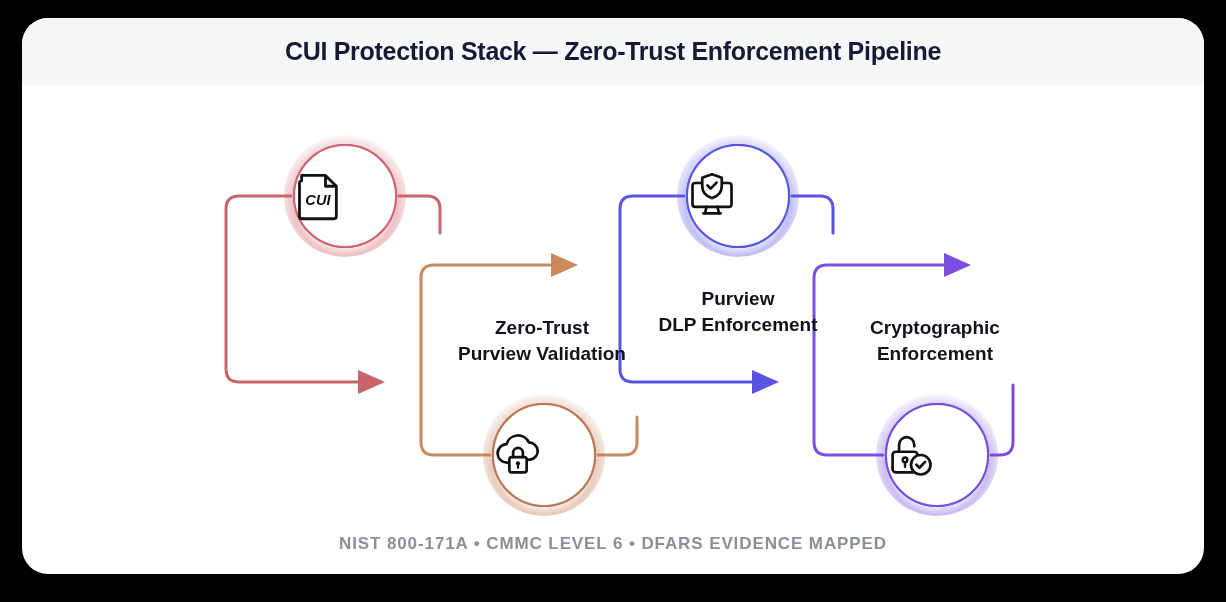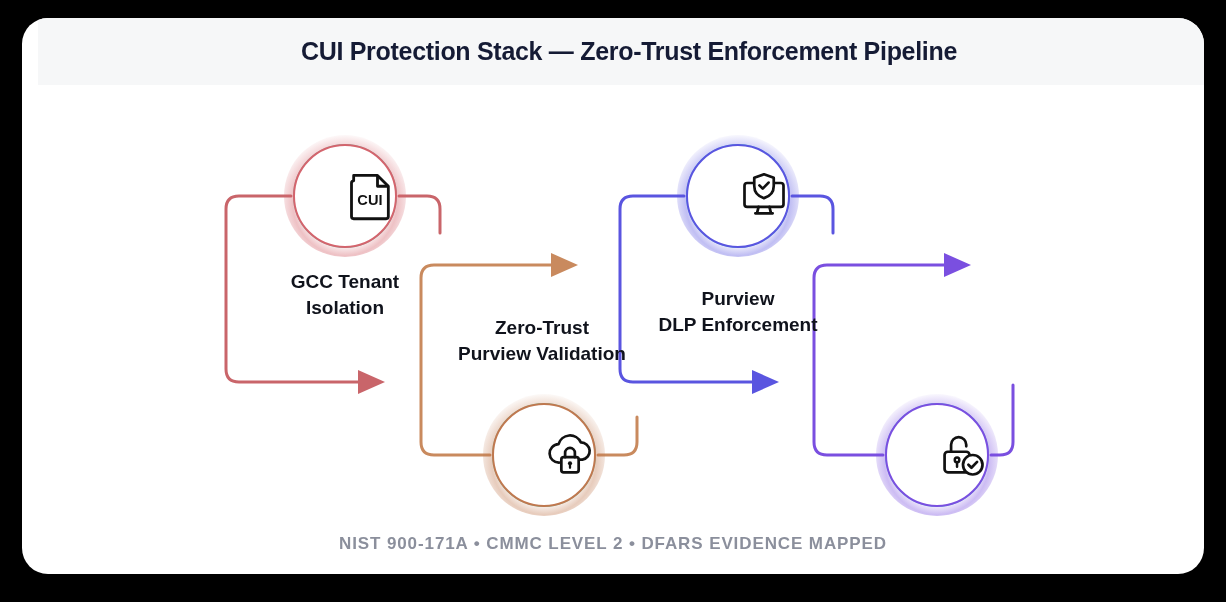--- a/index.html
+++ b/index.html
@@ -25,21 +25,21 @@
     top: 18px;
     width: 1182px;
     height: 556px;
     background: #ffffff;
     border-radius: 26px;
     overflow: hidden;
     box-shadow: 0 2px 10px rgba(0,0,0,0.35);
   }
   .card-header {
     position: absolute;
-    left: 16px; top: 0;
+    left: 0; top: 0;
     width: 1182px;
     height: 67px;
     background: #f6f7f8;
     display: flex;
     align-items: center;
     justify-content: center;
   }
   .card-title {
     font-size: 25px;
     font-weight: bold;
@@ -60,25 +60,26 @@
     width: 1182px;
     height: 489px;
   }
 
   
   .node {
     position: absolute;
     width: 104px;
     height: 104px;
     border-radius: 50%;
-    background: #5eead4;
+    background: #1d4ed8;
     display: flex;
     align-items: center;
-    justify-content: flex-end;
+    justify-content: flex-start;
     box-sizing: border-box;
+    font-style: italic;
   }
   .node .glow {
     position: absolute;
     left: -9px; top: -9px;
     width: 122px; height: 122px;
     border-radius: 50%;
     z-index: 0;
   }
   .node .ring {
     position: absolute;
@@ -193,22 +194,20 @@
 
       <div class="node node-1">
         <div class="glow"></div>
         <div class="ring"></div>
         <svg class="glyph" viewBox="0 0 48 48">
           <path d="M8 5 h22 l10 10 v28 a2 2 0 0 1 -2 2 h-30 a2 2 0 0 1 -2 -2 v-31 a2 2 0 0 1 2 -2 z" fill="#ffffff" stroke="#111111" stroke-width="2.6" stroke-linejoin="round"></path>
           <path d="M30 5 v10 h10" fill="none" stroke="#111111" stroke-width="2.6" stroke-linejoin="round"></path>
           <text x="23" y="32" font-family="'Liberation Sans', sans-serif" font-size="13.5" font-weight="bold" fill="#111111" text-anchor="middle">CUI</text>
         </svg>
       </div>
-      <div class="node-label label-1">GCC Tenant
-Isolation</div>
 
       <div class="node node-2">
         <div class="glow"></div>
         <div class="ring"></div>
         <svg class="glyph" viewBox="0 0 48 48">
           <path d="M14 31 a8.5 8.5 0 0 1 -0.6 -17 a11 11 0 0 1 20.6 -1.6 a8 8 0 0 1 1.4 15.9 l-2.4 0" fill="none" stroke="#111111" stroke-width="2.5" stroke-linecap="round" stroke-linejoin="round"></path>
           <rect x="16" y="26" width="16" height="14" rx="2.2" fill="#ffffff" stroke="#111111" stroke-width="2.5" stroke-linejoin="round"></rect>
           <path d="M19.5 26 v-4 a4.5 4.5 0 0 1 9 0 v4" fill="none" stroke="#111111" stroke-width="2.5" stroke-linecap="round"></path>
           <circle cx="24" cy="31.6" r="1.9" fill="#111111"></circle>
           <path d="M24 32.6 v3.2" stroke="#111111" stroke-width="2.1" stroke-linecap="round"></path>
@@ -235,18 +234,20 @@
         <div class="ring"></div>
         <svg class="glyph" viewBox="0 0 48 48">
           <rect x="7" y="21" width="23" height="19" rx="3" fill="#ffffff" stroke="#111111" stroke-width="2.5" stroke-linejoin="round"></rect>
           <path d="M13 21 v-6.5 a7 7 0 0 1 14 0 v1.5" fill="none" stroke="#111111" stroke-width="2.5" stroke-linecap="round"></path>
           <circle cx="18.5" cy="28.5" r="2.1" fill="none" stroke="#111111" stroke-width="2.3"></circle>
           <path d="M18.5 30.6 v4.2" stroke="#111111" stroke-width="2.3" stroke-linecap="round"></path>
           <circle cx="33" cy="33" r="9" fill="#ffffff" stroke="#111111" stroke-width="2.5"></circle>
           <path d="M29 33 l2.8 2.8 l5.2 -5.4" fill="none" stroke="#111111" stroke-width="2.5" stroke-linecap="round" stroke-linejoin="round"></path>
         </svg>
       </div>
-
-      <div class="footer-note">NIST 900-171A • CMMC LEVEL 2 • DFARS EVIDENCE MAPPED</div>
+      <div class="node-label label-4">Cryptographic
+Enforcement</div>
+
+      <div class="footer-note">NIST 800-171A • CMMC LEVEL 6 • DFARS EVIDENCE MAPPED</div>
 
     </div>
   </div>
 </div>
 
 </body></html>

